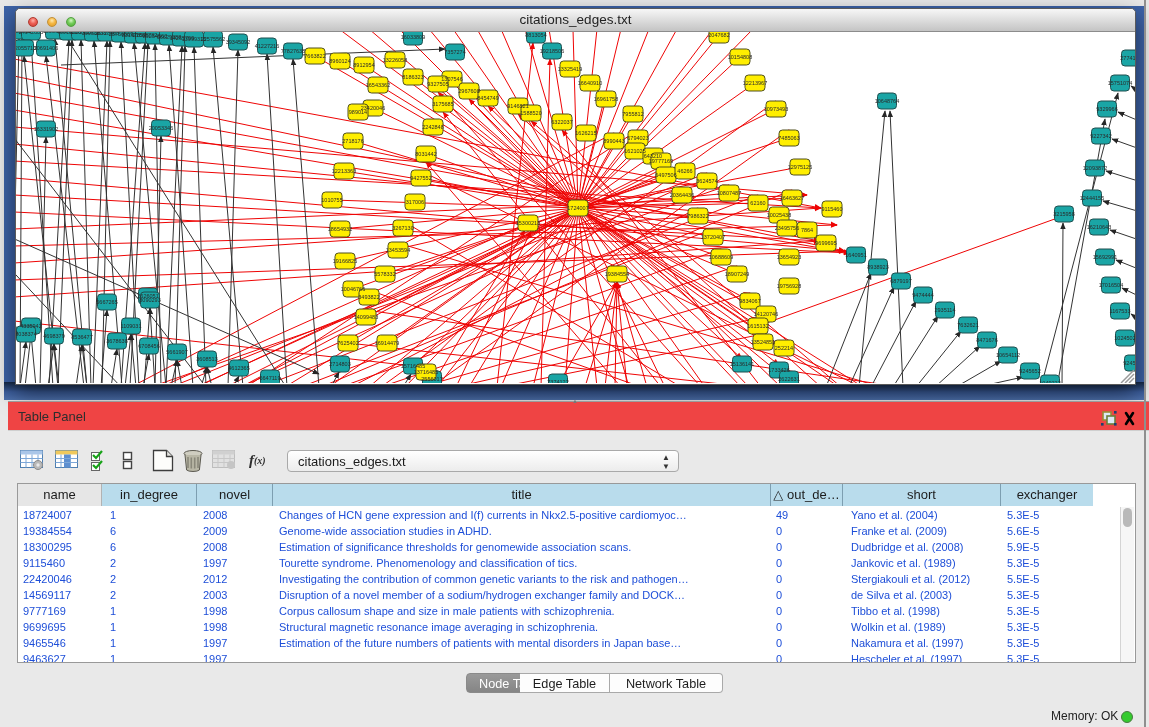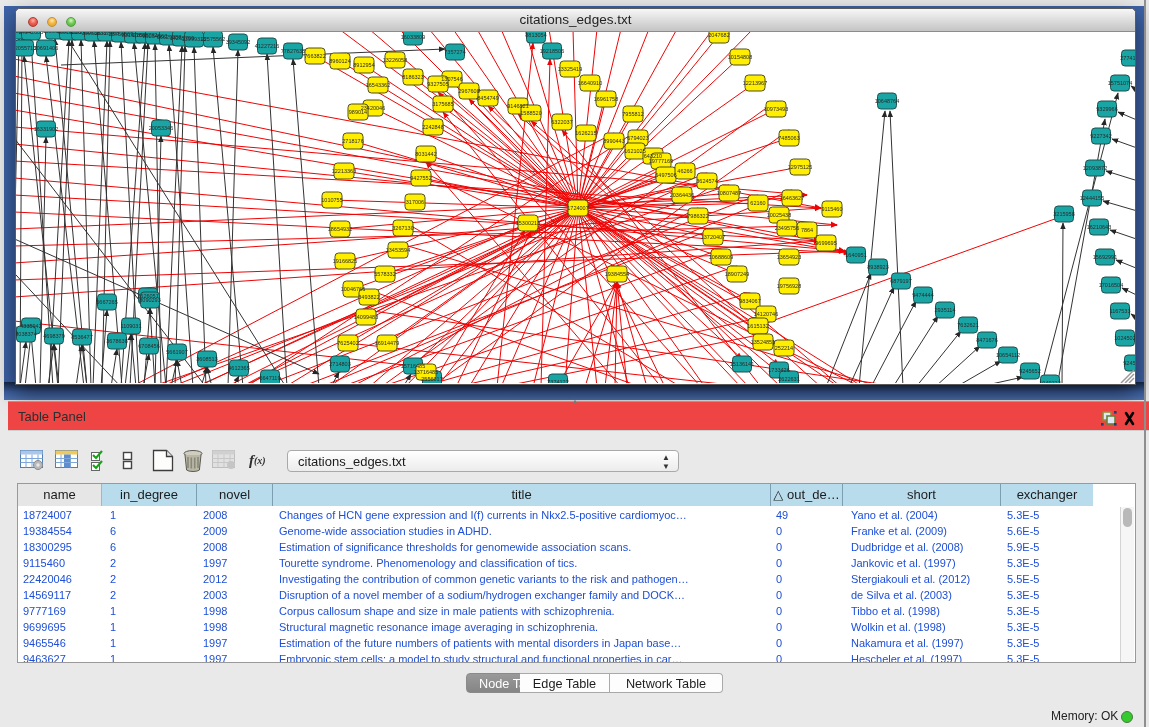--- a/index.html
+++ b/index.html
@@ -703,21 +703,21 @@
         <span style="left:758px">0</span>
         <span style="left:833px">Dudbridge et al. (2008)</span>
         <span style="left:989px">5.9E-5</span>
       </div>
       <div class="row" style="top:48px">
         <span style="left:5px">9115460</span>
         <span style="left:92px">2</span>
         <span style="left:185px">1997</span>
         <span style="left:261px">Tourette syndrome. Phenomenology and classification of tics.</span>
         <span style="left:758px">0</span>
-        <span style="left:833px">Jankovic et al. (1997)</span>
+        <span style="left:833px">Jankovic et al. (1989)</span>
         <span style="left:989px">5.3E-5</span>
       </div>
       <div class="row" style="top:64px">
         <span style="left:5px">22420046</span>
         <span style="left:92px">2</span>
         <span style="left:185px">2012</span>
         <span style="left:261px">Investigating the contribution of common genetic variants to the risk and pathogen…</span>
         <span style="left:758px">0</span>
         <span style="left:833px">Stergiakouli et al. (2012)</span>
         <span style="left:989px">5.5E-5</span>
@@ -739,37 +739,36 @@
         <span style="left:758px">0</span>
         <span style="left:833px">Tibbo et al. (1998)</span>
         <span style="left:989px">5.3E-5</span>
       </div>
       <div class="row" style="top:112px">
         <span style="left:5px">9699695</span>
         <span style="left:92px">1</span>
         <span style="left:185px">1998</span>
         <span style="left:261px">Structural magnetic resonance image averaging in schizophrenia.</span>
         <span style="left:758px">0</span>
-        <span style="left:833px">Wolkin et al. (1998)</span>
+        <span style="left:833px">Wolkin et al. (1989)</span>
         <span style="left:989px">5.3E-5</span>
       </div>
       <div class="row" style="top:128px">
         <span style="left:5px">9465546</span>
         <span style="left:92px">1</span>
         <span style="left:185px">1997</span>
         <span style="left:261px">Estimation of the future numbers of patients with mental disorders in Japan base…</span>
         <span style="left:758px">0</span>
         <span style="left:833px">Nakamura et al. (1997)</span>
         <span style="left:989px">5.3E-5</span>
       </div>
       <div class="row" style="top:144px">
         <span style="left:5px">9463627</span>
         <span style="left:92px">1</span>
         <span style="left:185px">1997</span>
-        <span style="left:261px">Embryonic stem cells: a model to study structural and functional properties in car…</span>
         <span style="left:758px">0</span>
         <span style="left:833px">Hescheler et al. (1997)</span>
         <span style="left:989px">5.3E-5</span>
       </div>
     </div>
 <div class="abs" id="sbtrack"></div>
 <div class="abs" id="sbthumb"></div>
 <div class="abs" id="tabs">
   <div class="tab" id="tab1">Node Table</div>
   <div class="tab" id="tab2">Edge Table</div>

